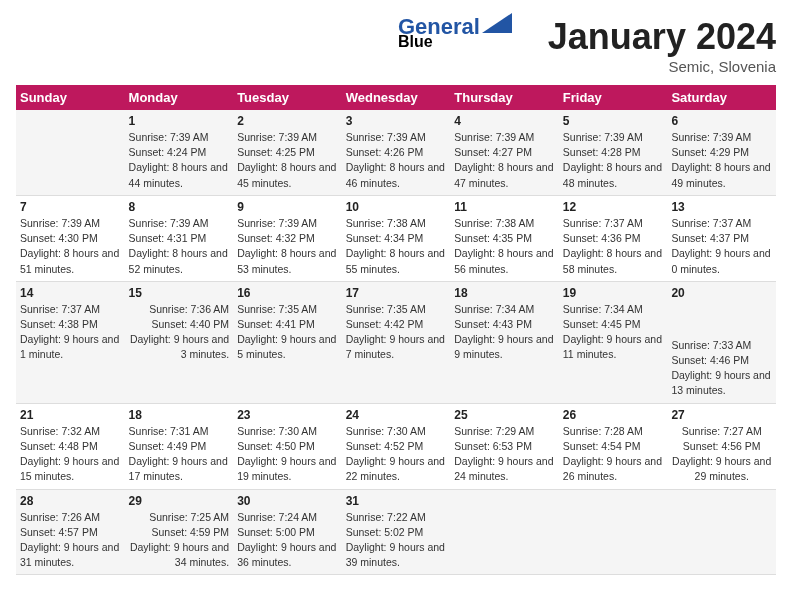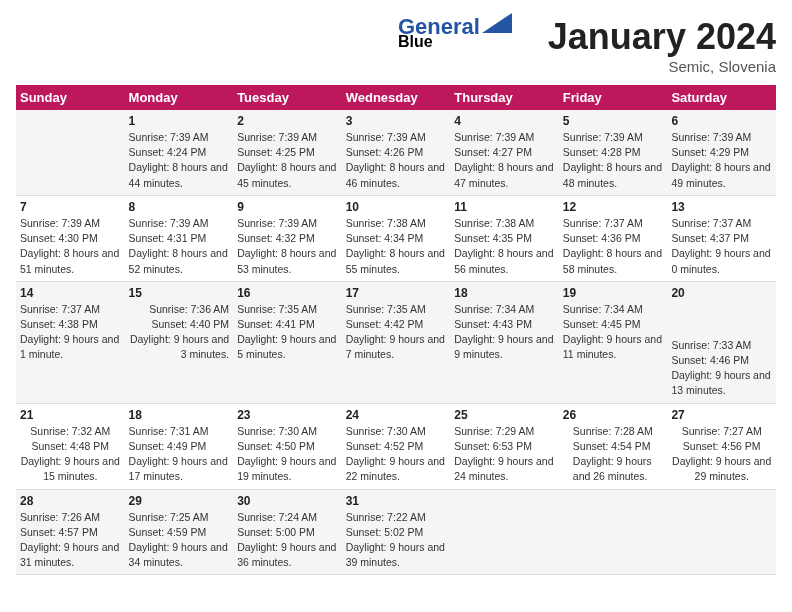--- a/index.html
+++ b/index.html
@@ -248,21 +248,21 @@
           <td>
             <span class="day-num">20</span>
             <div class="day-info" style="white-space: pre-line; margin-top: 38px;">Sunrise: 7:33 AM
 Sunset: 4:46 PM
 Daylight: 9 hours and 13 minutes.</div>
           </td>
         </tr>
         <tr>
           <td>
             <span class="day-num">21</span>
-            <div class="day-info" style="white-space: pre-line; text-align: center;">Sunrise: 7:32 AM
+            <div class="day-info" style="white-space: pre-line;">Sunrise: 7:32 AM
 Sunset: 4:48 PM
 Daylight: 9 hours and 15 minutes.</div>
           </td>
           <td>
             <span class="day-num">18</span>
             <div class="day-info" style="white-space: pre-line;">Sunrise: 7:31 AM
 Sunset: 4:49 PM
 Daylight: 9 hours and 17 minutes.</div>
           </td>
           <td>
@@ -278,41 +278,41 @@
 Daylight: 9 hours and 22 minutes.</div>
           </td>
           <td>
             <span class="day-num">25</span>
             <div class="day-info" style="white-space: pre-line;">Sunrise: 7:29 AM
 Sunset: 6:53 PM
 Daylight: 9 hours and 24 minutes.</div>
           </td>
           <td>
             <span class="day-num">26</span>
-            <div class="day-info" style="white-space: pre-line; margin-left: 10px;">Sunrise: 7:28 AM
+            <div class="day-info" style="white-space: pre-line;">Sunrise: 7:28 AM
 Sunset: 4:54 PM
 Daylight: 9 hours and 26 minutes.</div>
           </td>
           <td>
             <span class="day-num">27</span>
             <div class="day-info" style="white-space: pre-line; text-align: center;">Sunrise: 7:27 AM
 Sunset: 4:56 PM
 Daylight: 9 hours and 29 minutes.</div>
           </td>
         </tr>
         <tr>
           <td>
             <span class="day-num">28</span>
             <div class="day-info" style="white-space: pre-line;">Sunrise: 7:26 AM
 Sunset: 4:57 PM
 Daylight: 9 hours and 31 minutes.</div>
           </td>
           <td>
             <span class="day-num">29</span>
-            <div class="day-info" style="white-space: pre-line;">Sunrise: 7:25 AM
+            <div class="day-info" style="white-space: pre-line; text-align: right;">Sunrise: 7:25 AM
 Sunset: 4:59 PM
 Daylight: 9 hours and 34 minutes.</div>
           </td>
           <td>
             <span class="day-num">30</span>
             <div class="day-info" style="white-space: pre-line;">Sunrise: 7:24 AM
 Sunset: 5:00 PM
 Daylight: 9 hours and 36 minutes.</div>
           </td>
           <td>

